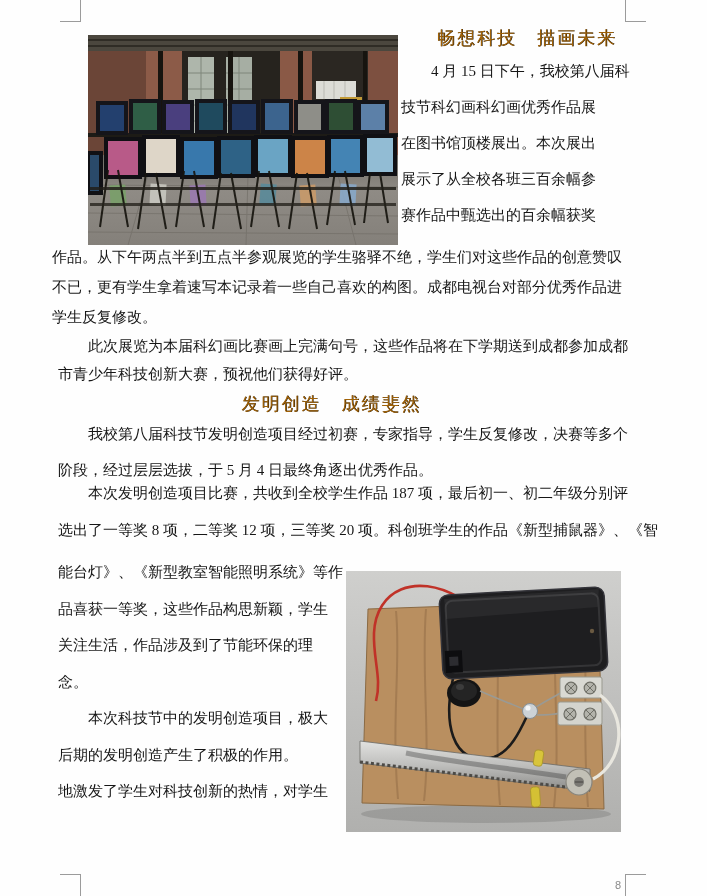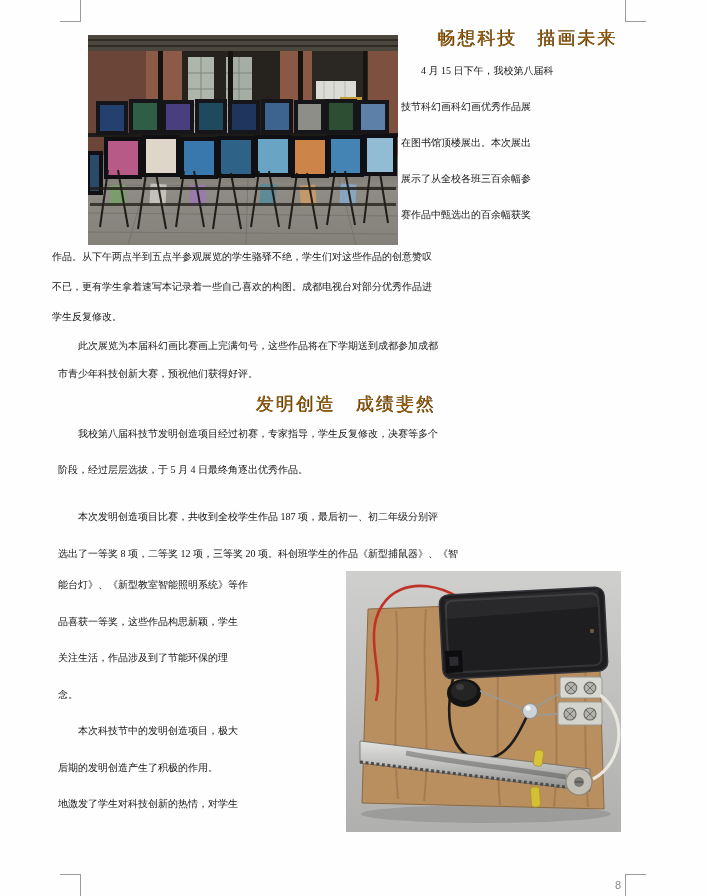--- a/index.html
+++ b/index.html
@@ -3,21 +3,21 @@
 <meta charset="utf-8">
 <style>
   html,body{margin:0;padding:0;background:#ffffff;}
   .page{
     position:relative;width:707px;height:896px;margin:0 auto;
     background:#fefefe;overflow:hidden;
     font-family:"Liberation Serif","DejaVu Serif",serif;
     color:#141414;
   }
   .abs{position:absolute;}
-  .tblock{position:absolute;font-size:10px;color:#161616;}
+  .tblock{position:absolute;font-size:15px;color:#161616;}
   .tline{white-space:nowrap;}
   .cal{font-weight:400;color:#a16207;letter-spacing:2px;
        text-shadow:0.6px 0 #0a0a0a;white-space:nowrap;}
   .h1{font-size:18px;}
   .h2{font-size:18px;text-align:center;}
   
   .mark{position:absolute;width:20px;height:21px;}
   .mark.tl{left:60px;top:0;border-right:1px solid #9b9b9b;border-bottom:1px solid #9b9b9b;}
   .mark.tr{left:625px;top:0;border-left:1px solid #9b9b9b;border-bottom:1px solid #9b9b9b;}
   .mark.bl{left:60px;top:874px;height:22px;border-right:1px solid #9b9b9b;border-top:1px solid #9b9b9b;}
@@ -178,33 +178,33 @@
       <div class="tline">作品。从下午两点半到五点半参观展览的学生骆驿不绝，学生们对这些作品的创意赞叹</div>
       <div class="tline">不已，更有学生拿着速写本记录着一些自己喜欢的构图。成都电视台对部分优秀作品进</div>
       <div class="tline">学生反复修改。</div>
     </div>
 
   <div class="tblock" style="left:58px;top:332px;width:570px;line-height:28px">
       <div class="tline">　　此次展览为本届科幻画比赛画上完满句号，这些作品将在下学期送到成都参加成都</div>
       <div class="tline">市青少年科技创新大赛，预祝他们获得好评。</div>
     </div>
 
-  <div class="abs cal h2" style="left:58px;top:392px;width:575px">发明创造　成绩斐然</div>
+  <div class="abs cal h2" style="left:44px;top:392px;width:575px">发明创造　成绩斐然</div>
 
   <div class="tblock" style="left:58px;top:416px;width:570px;line-height:36px">
       <div class="tline">　　我校第八届科技节发明创造项目经过初赛，专家指导，学生反复修改，决赛等多个</div>
       <div class="tline">阶段，经过层层选拔，于 5 月 4 日最终角逐出优秀作品。</div>
     </div>
 
-  <div class="tblock" style="left:58px;top:498px;width:570px;line-height:37px">
+  <div class="tblock" style="left:58px;top:475px;width:570px;line-height:37px">
       <div class="tline">　　本次发明创造项目比赛，共收到全校学生作品 187 项，最后初一、初二年级分别评</div>
       <div class="tline">选出了一等奖 8 项，二等奖 12 项，三等奖 20 项。科创班学生的作品《新型捕鼠器》、《智</div>
     </div>
 
-  <div class="tblock" style="left:58px;top:567px;width:285px;line-height:36.5px">
+  <div class="tblock" style="left:58px;top:554px;width:285px;line-height:36.5px">
       <div class="tline">能台灯》、《新型教室智能照明系统》等作</div>
       <div class="tline">品喜获一等奖，这些作品构思新颖，学生</div>
       <div class="tline">关注生活，作品涉及到了节能环保的理</div>
       <div class="tline">念。</div>
       <div class="tline">　　本次科技节中的发明创造项目，极大</div>
       <div class="tline">后期的发明创造产生了积极的作用。</div>
       <div class="tline">地激发了学生对科技创新的热情，对学生</div>
     </div>
 
   <div class="photo" style="left:346px;top:571px;width:275px;height:261px">

